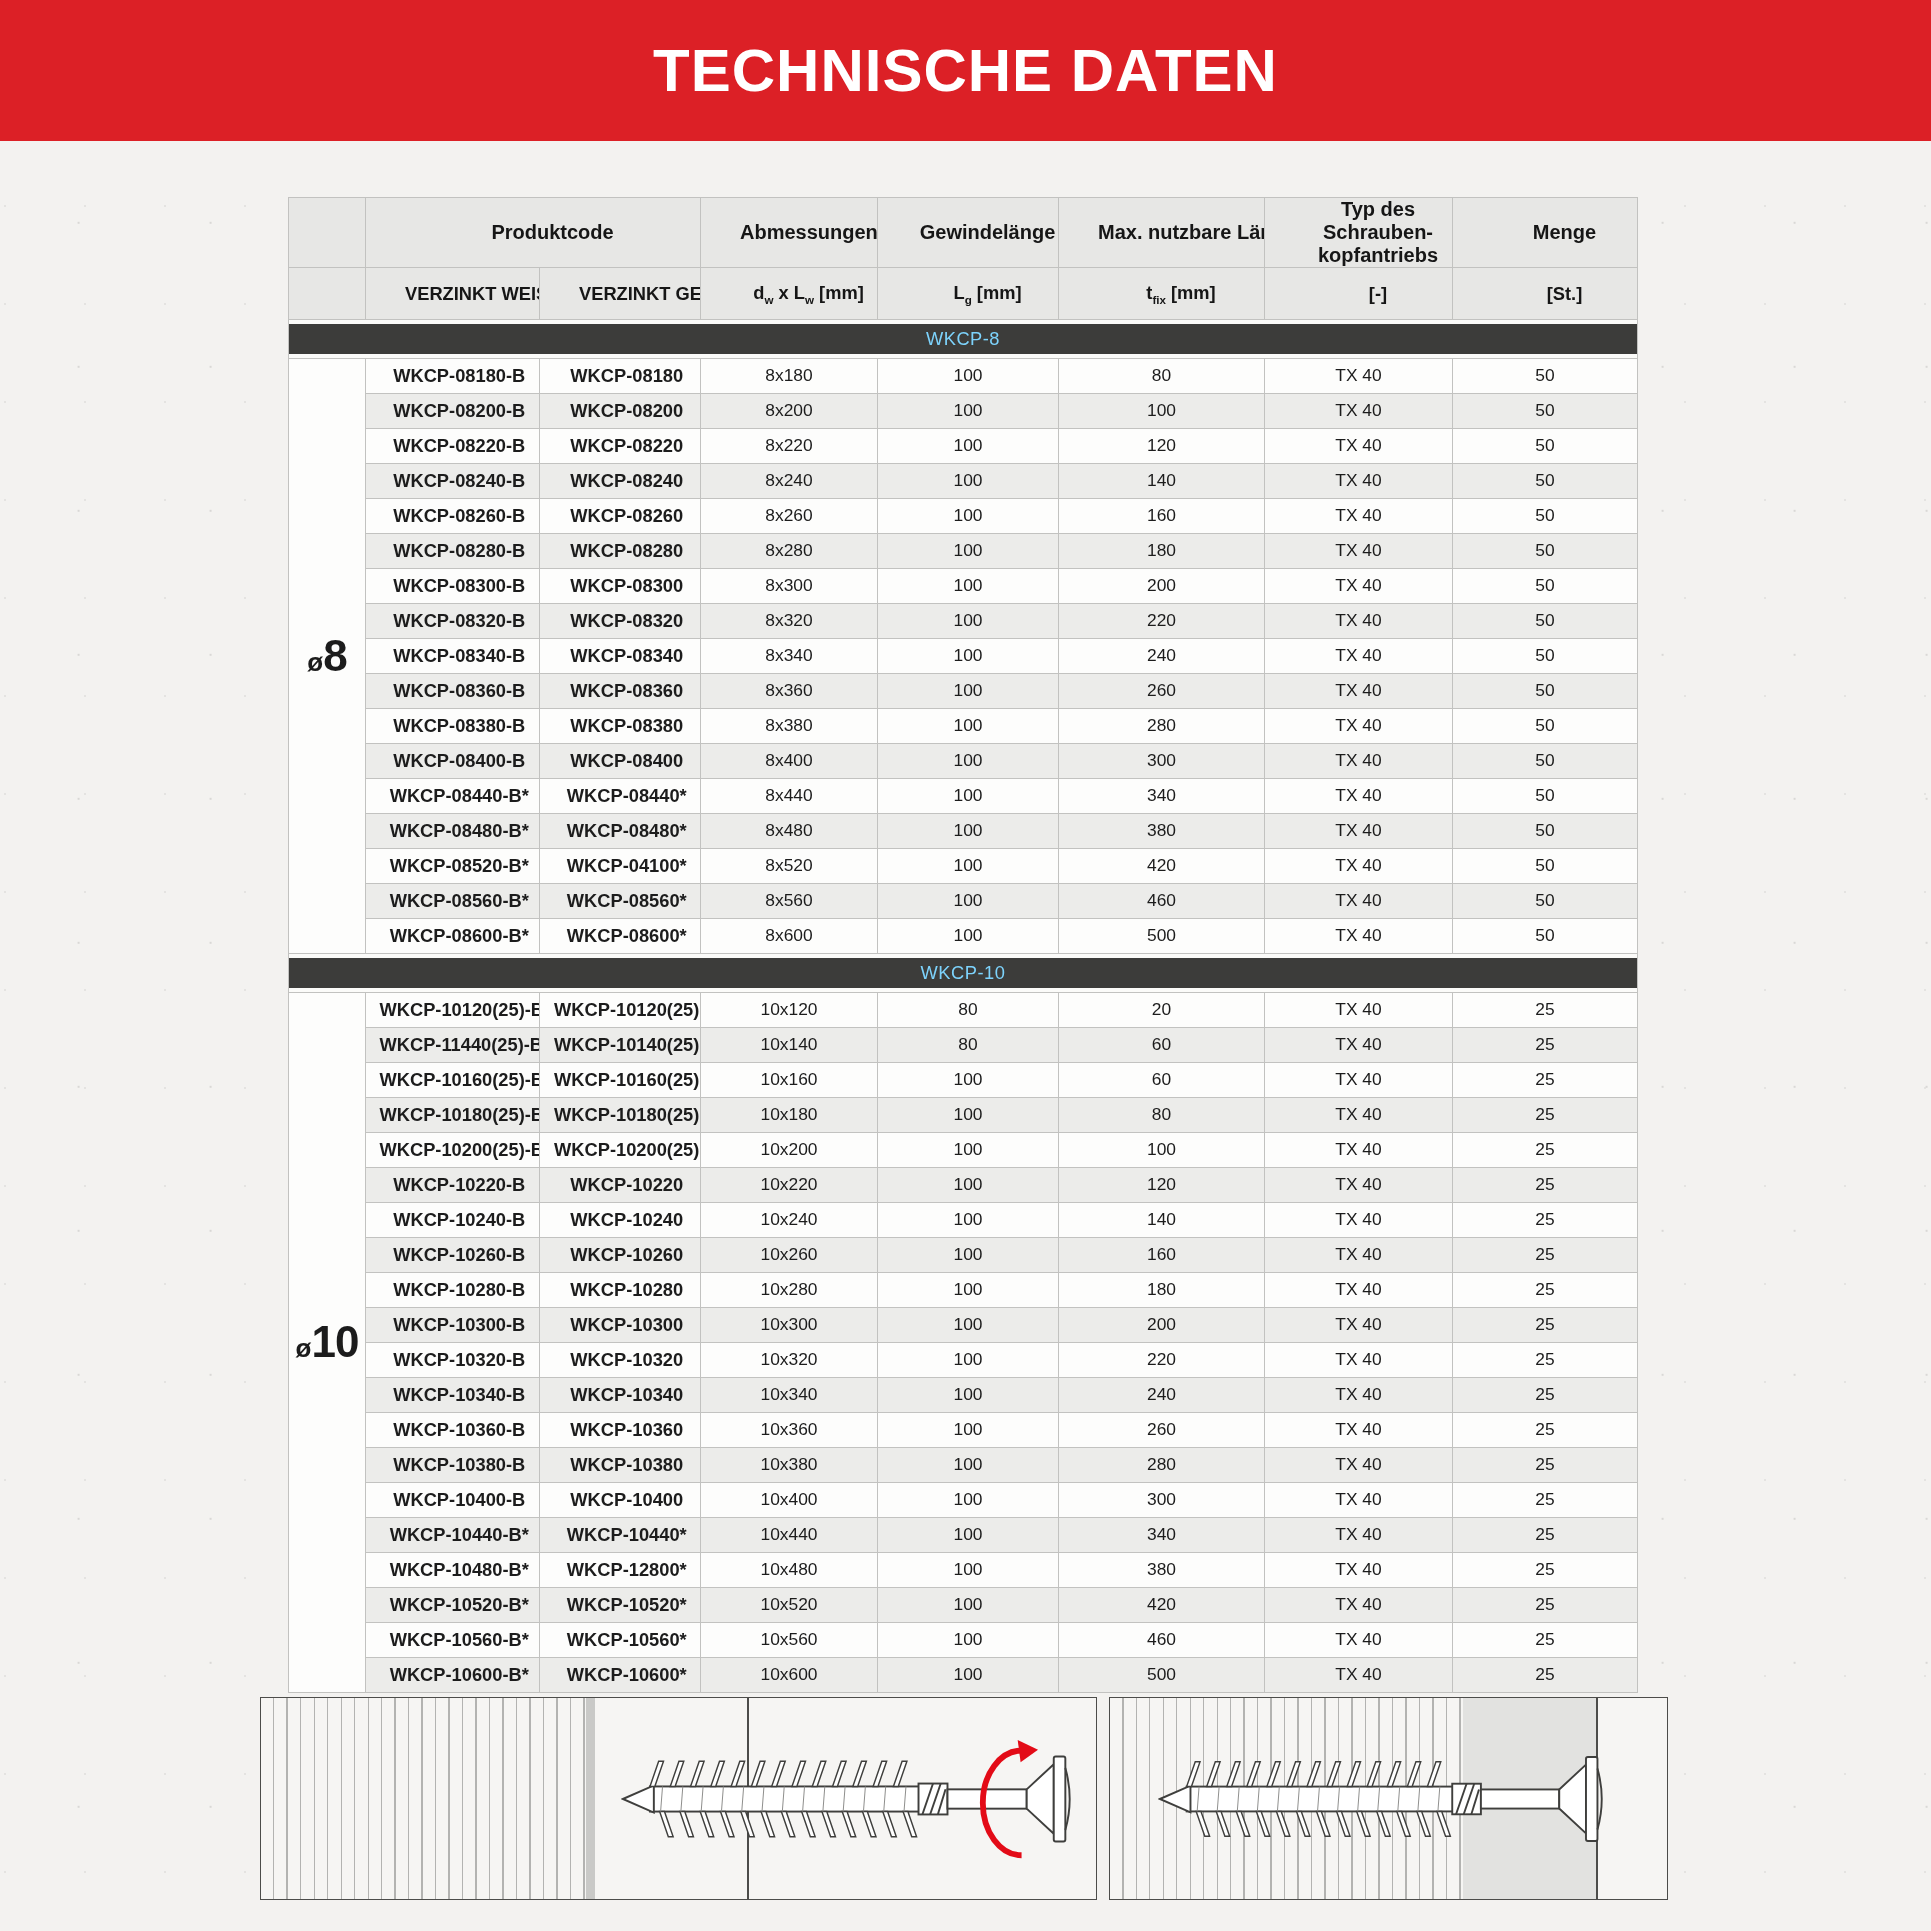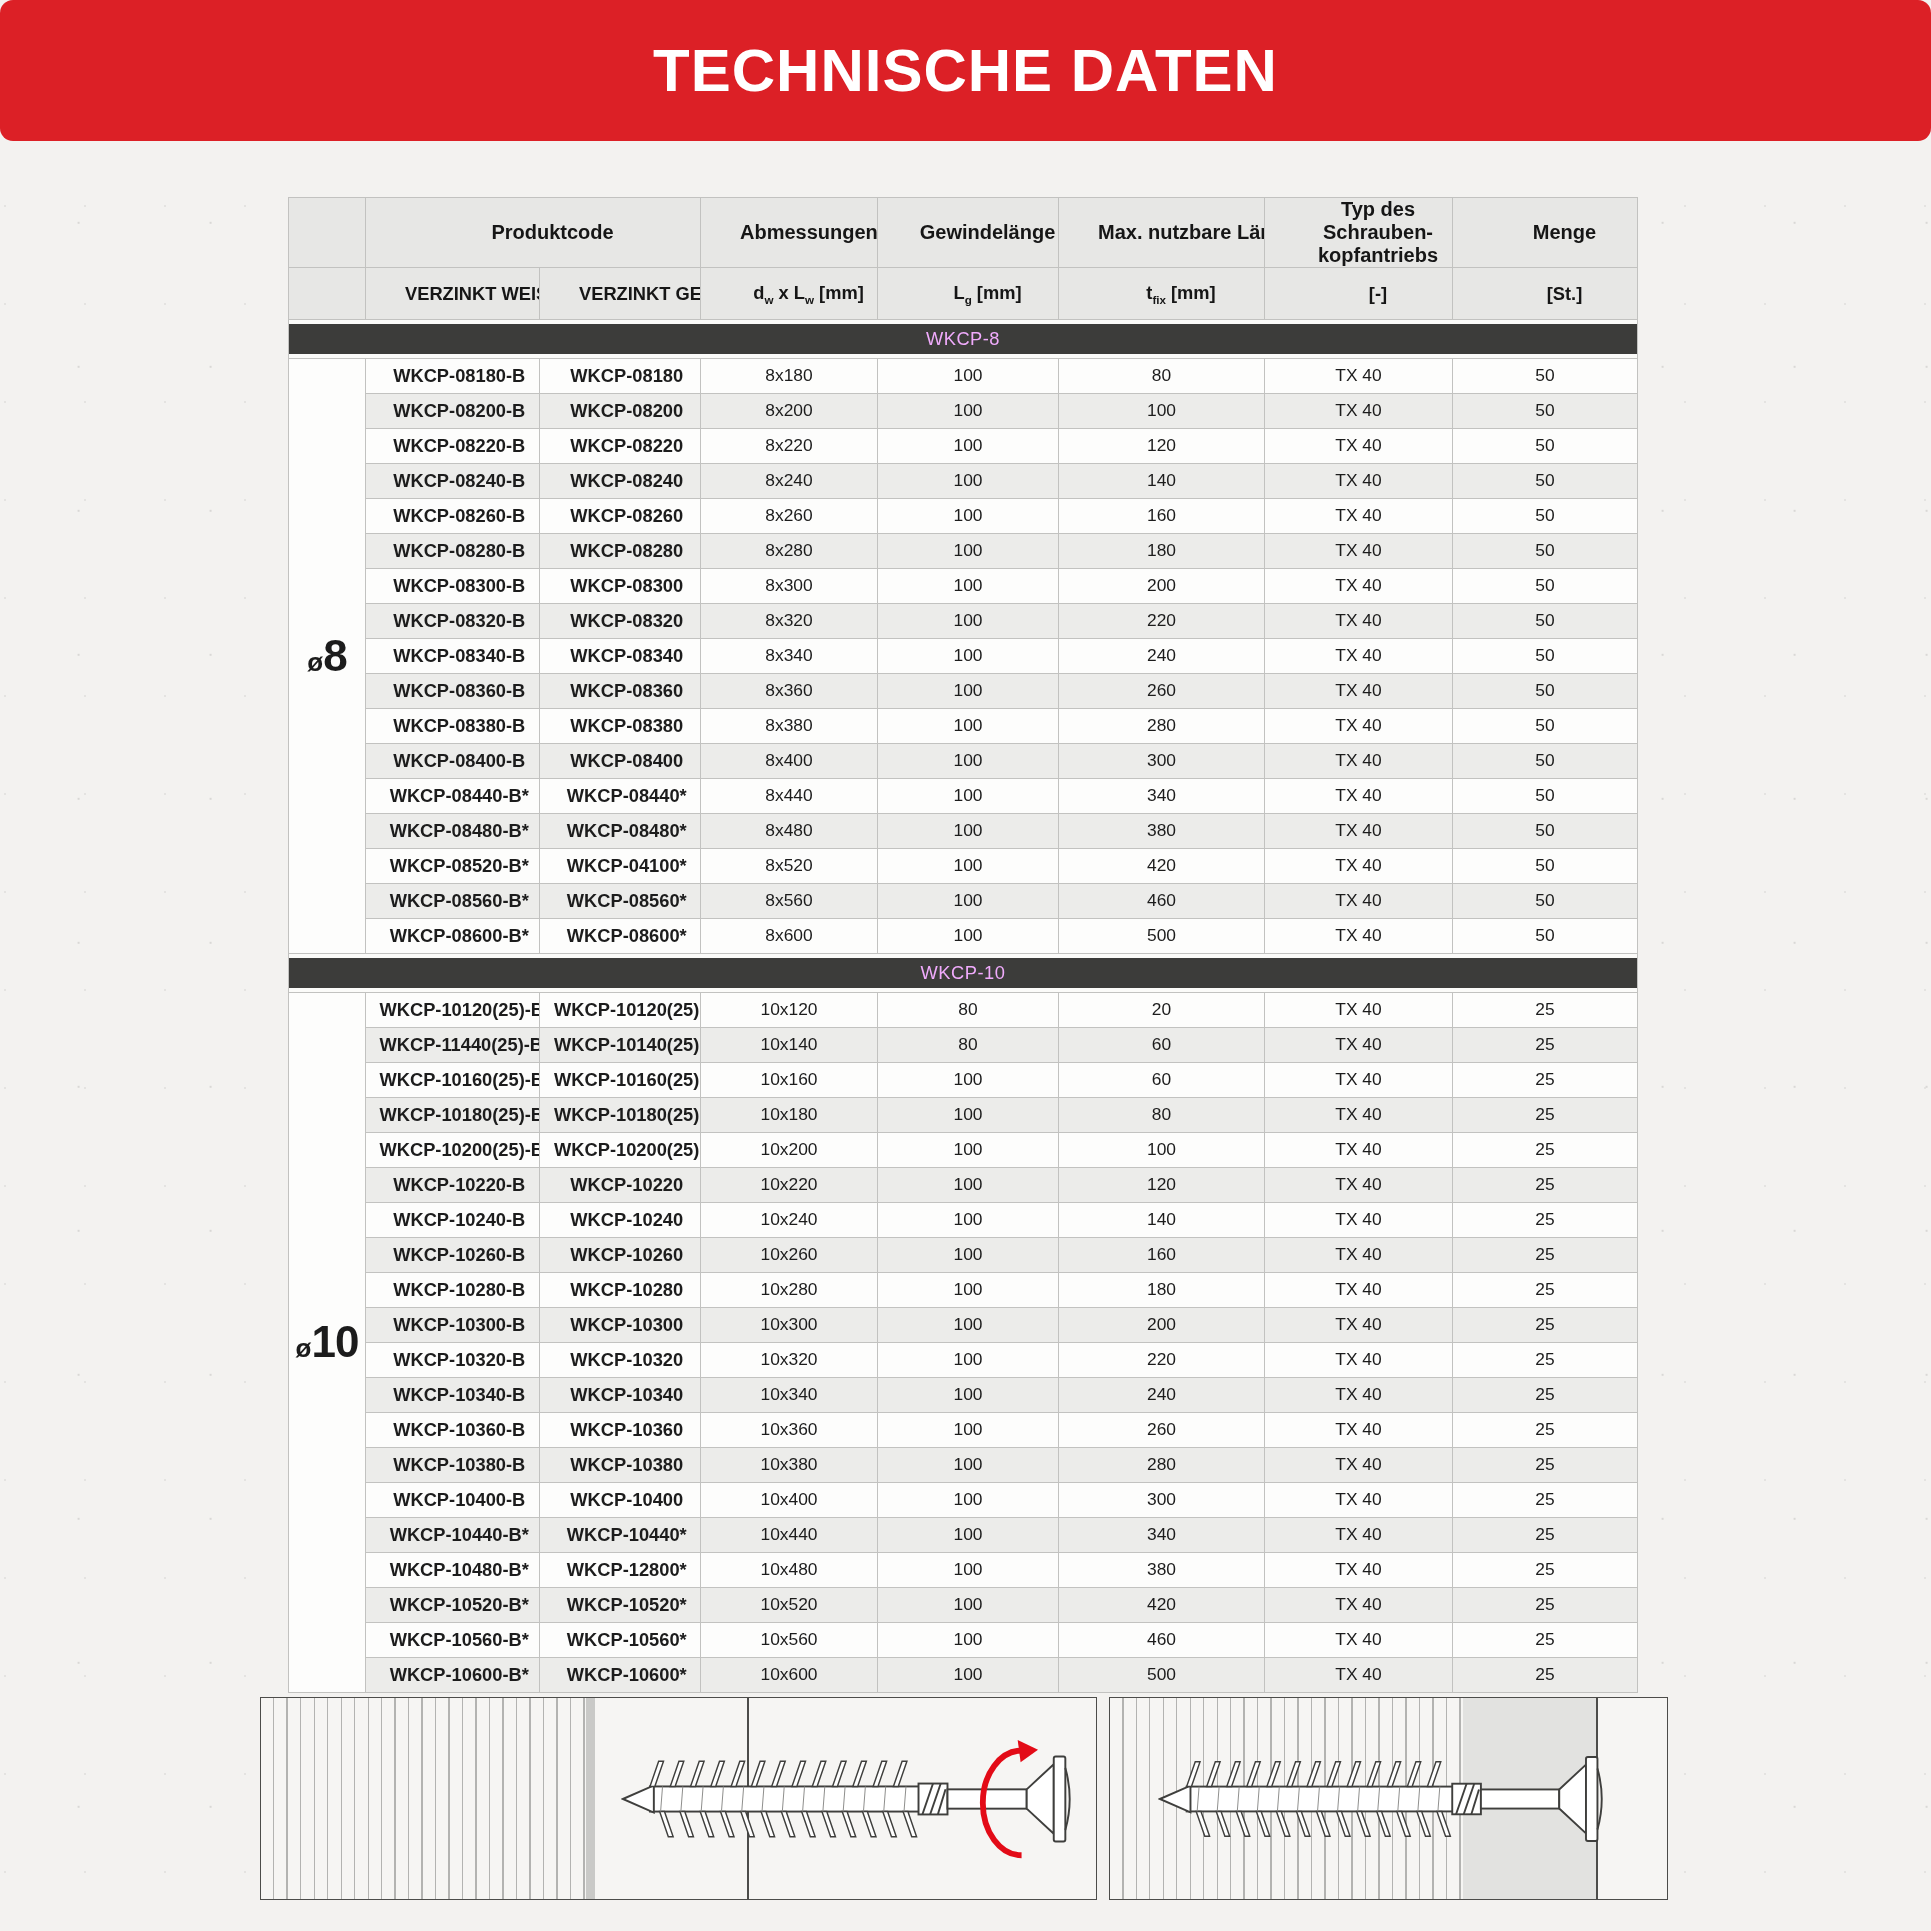--- a/index.html
+++ b/index.html
@@ -10,21 +10,21 @@
     background-image:
       radial-gradient(#d9d8d6 1px, transparent 1.3px),
       radial-gradient(#e4e3e1 1px, transparent 1.3px);
     background-size:132px 144px, 80px 98px;
     background-position:12.6px 6.8px, 45px 59px;
     color:#161616;
   }
   
   .banner{
     position:absolute; left:0; top:0; width:1931px; height:141px;
-    display:flex; align-items:center; justify-content:center;border-radius:13px;
+    display:flex; align-items:center; justify-content:center;
   }
   .banner h1{
     margin:0; color:#ffffff; font-size:60px; font-weight:bold; letter-spacing:1px;
   }
   
   .tech-table{
     position:absolute; left:288px; top:197px;
     border-collapse:collapse; table-layout:fixed; width:1349px;
     background:#fbfbf9;
   }
@@ -36,21 +36,21 @@
     background:#e7e7e5; font-weight:bold; text-align:center; vertical-align:middle;padding-left:39px;
   }
   .hr1 th{height:70px; font-size:20px;}
   .hr2 th{height:52px; font-size:18.3px;}
   th.left, td.code{text-align:left; padding-left:13.5px;}
   .hr1 .two-line{white-space:normal; line-height:1.15;}
   sub{font-size:11.6px;}
   .dia-col{background:#e7e7e5;}
   .band-row td{height:38px; background:#fbfbf9; border-left:1px solid #c2c2c0; border-right:1px solid #c2c2c0;}
   .band{
-    height:30px; margin:3.9px 0; background:#3c3c3a; color:#f0abfc;
+    height:30px; margin:3.9px 0; background:#3c3c3a; color:#7dd3fc;
     display:flex; align-items:center; justify-content:center;
     font-size:18.3px; letter-spacing:0.5px;
   }
   .tech-table tbody td{height:35px; font-size:17.4px; text-align:center; vertical-align:middle; color:#1c1c1c;}
   .tech-table tbody td.code{font-weight:bold; font-size:18.3px;}
   .tech-table tbody tr.base td{background:#fdfdfc;}
   .tech-table tbody tr.alt td{background:#ececea;}
   .tech-table tbody td.dia-cell{
     background:#e7e7e5; vertical-align:middle;
   }

